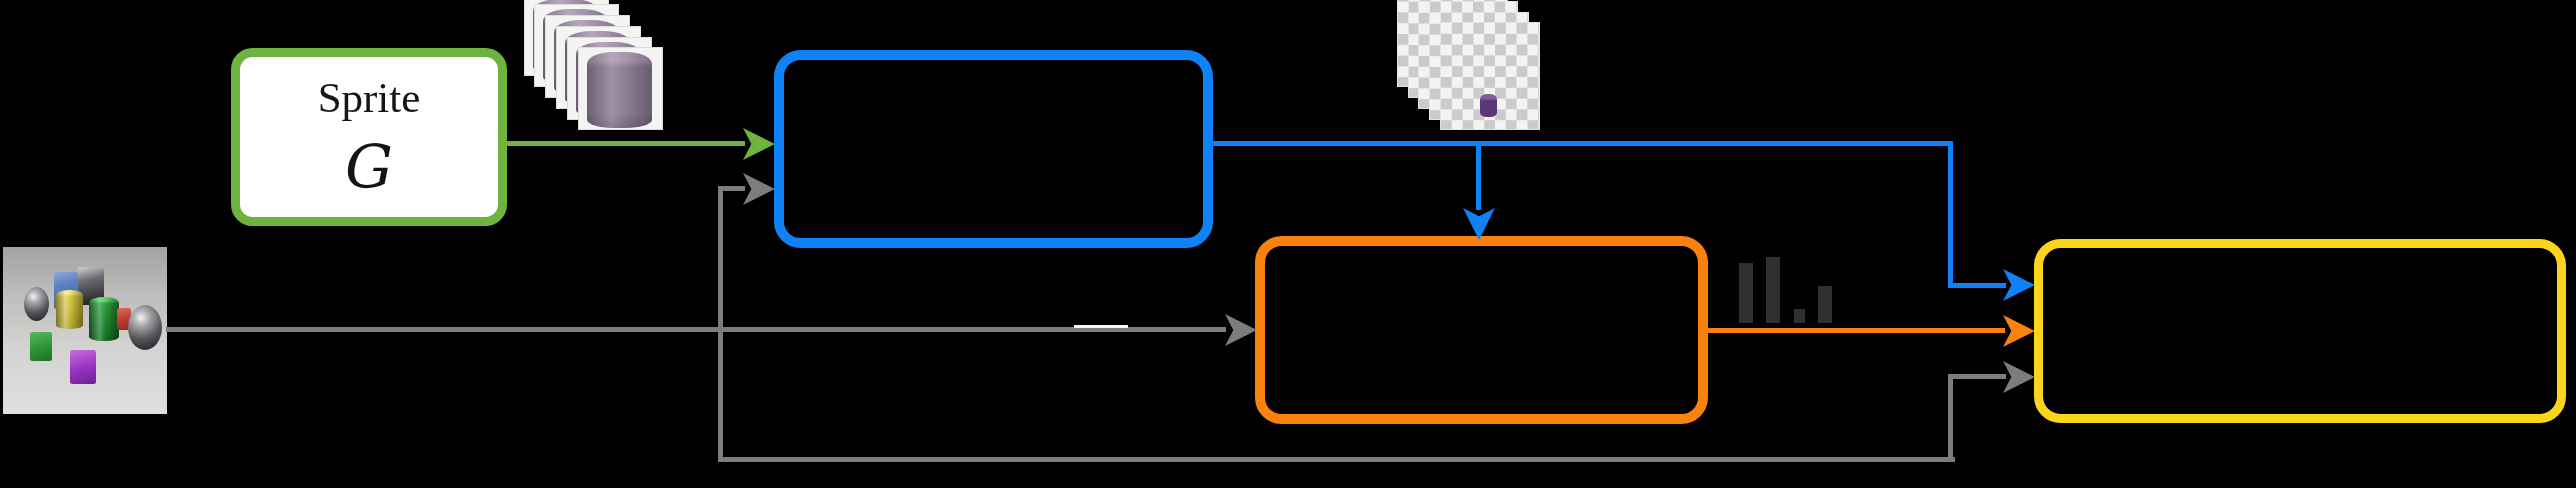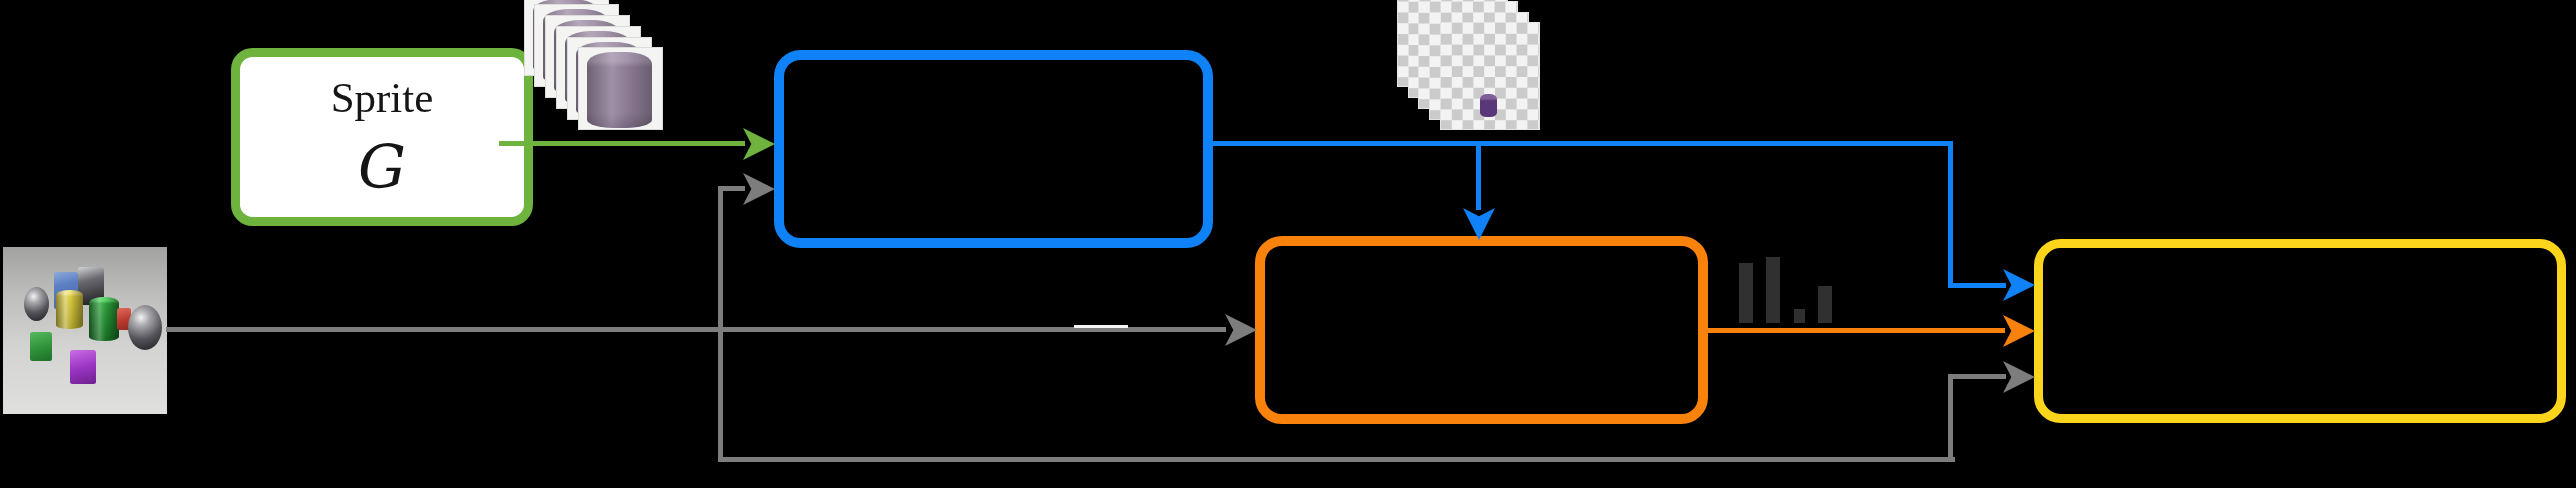--- a/index.html
+++ b/index.html
@@ -3,21 +3,21 @@
 <meta charset="utf-8">
 <style>
   html,body{margin:0;padding:0;background:#000;}
   #canvas{
     position:relative;width:2576px;height:489px;background:#000000;
     overflow:hidden;font-family:"Liberation Serif", serif;
   }
   
   .node{position:absolute;box-sizing:border-box;background:#000;}
   .node-sprite{
-    left:231px;top:48px;width:302px;height:178px;
+    left:231px;top:48px;width:276px;height:178px;
     background:#ffffff;border:9.1px solid #6db33e;border-radius:21.6px;
     display:flex;flex-direction:column;align-items:center;justify-content:center;
     color:#151515;text-align:center;gap:12px;
   }
   .node-sprite .w{font-size:43px;line-height:46px;letter-spacing:0px;}
   .node-sprite .g{font-family:"DejaVu Serif", serif;font-style:italic;font-size:60px;line-height:63px;margin-top:3.3px;}
   .node-composition{left:774px;top:50px;width:439px;height:198px;border:10.8px solid #0e82f6;border-radius:26.6px;}
   .node-reasoning{left:1255px;top:236px;width:453px;height:188px;border:10px solid #f8820c;border-radius:26.6px;}
   .node-output{left:2034px;top:239px;width:532px;height:184px;border:9.1px solid #fbd41c;border-radius:26.6px;}
 

